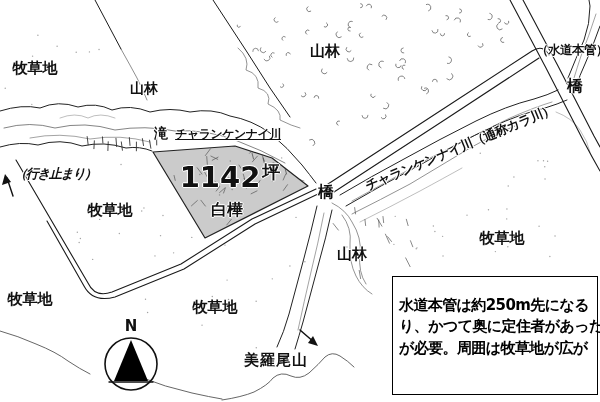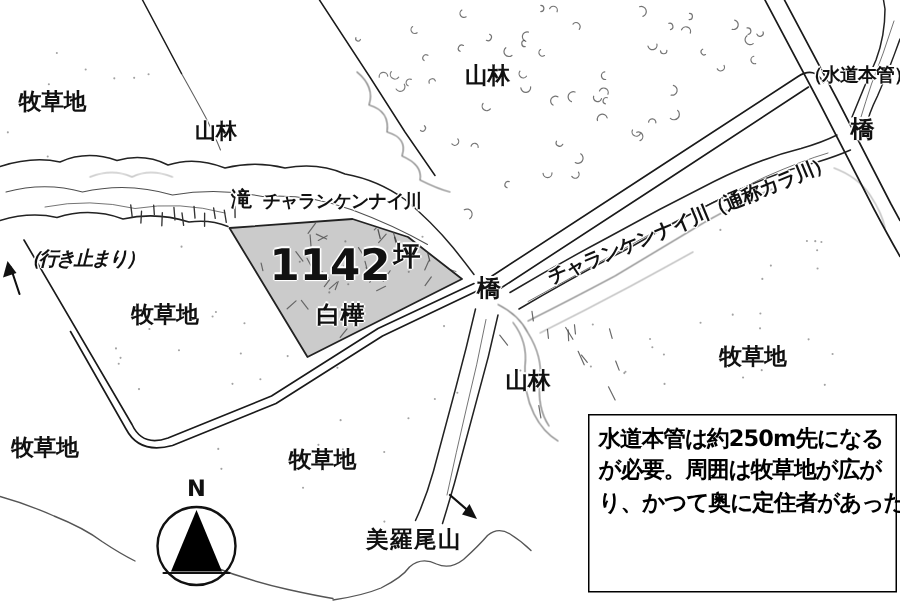--- a/index.html
+++ b/index.html
@@ -2,36 +2,36 @@
 <html><head>
 <meta charset="utf-8">
 <style>
   html,body{margin:0;padding:0;background:#fff;}
   #map{position:relative;width:600px;height:402px;background:#fff;overflow:hidden;
        font-family:"DejaVu Sans","Liberation Sans",sans-serif;}
   #art{position:absolute;left:0;top:0;width:600px;height:402px;}
   .label{position:absolute;font-weight:bold;color:#111;white-space:nowrap;
          transform:translate(-50%,-50%);line-height:1;
          text-shadow:1px 0 0 #fff,-1px 0 0 #fff,0 1px 0 #fff,0 -1px 0 #fff,0 0 2px #fff;}
-  .fs12{font-size:12px;letter-spacing:-0.5px;}
+  .fs12{font-size:12px;letter-spacing:-0.5px;text-decoration:underline;}
   .fs14{font-size:14px;}
   .fs15{font-size:15px;}
   .fs16{font-size:16px;}
   .dead-end{font-size:13px;letter-spacing:-1.5px;font-style:italic;}
   .river-alias{transform:translate(0,-50%) rotate(-22.5deg);transform-origin:0 50%;
                font-size:13px;letter-spacing:-0.5px;}
   .water-main{transform:translate(0,-50%);font-size:12.5px;letter-spacing:-0.5px;}
   .area-label{display:flex;align-items:flex-start;gap:2px;}
   .area-label .num{font-size:29px;letter-spacing:0;}
   .area-label .unit{font-size:18px;}
   .mountain{font-size:15px;letter-spacing:1px;font-family:Liberation Mono, monospace;}
   .compass-n{font-size:15px;}
   #note{position:absolute;left:392px;top:276px;width:206px;height:119px;
         box-sizing:border-box;border:1.5px solid #000;background:#fff;
-        padding:5px 6px;z-index:3;}
+        padding:18px 6px;z-index:3;}
   #note .nline{font-weight:bold;font-size:15px;line-height:21.3px;
         letter-spacing:-0.6px;color:#000;white-space:nowrap;}
   .lab{z-index:2;}
 </style>
 </head>
 <body>
 
 <div id="map">
 
   <svg id="art" viewBox="0 0 600 402" fill="none" stroke-linecap="round" stroke-linejoin="round">
@@ -337,16 +337,16 @@
   <div class="label lab fs16" style="left:326px;top:192px">橋</div>
   <div class="label lab fs16" style="left:575px;top:86px">橋</div>
 
   <div class="label lab water-main" style="left:536px;top:50px">（水道本管）</div>
 
   <div class="label lab mountain" style="left:276px;top:361px">美羅尾山</div>
   <div class="label lab compass-n" style="left:131px;top:326px">N</div>
 
   <div id="note">
     <div class="nline">水道本管は約250m先になる</div>
+    <div class="nline">り、かつて奥に定住者があった</div>
     <div class="nline">が必要。周囲は牧草地が広が</div>
-    <div class="nline">り、かつて奥に定住者があった</div>
   </div>
 </div>
 
 </body></html>

